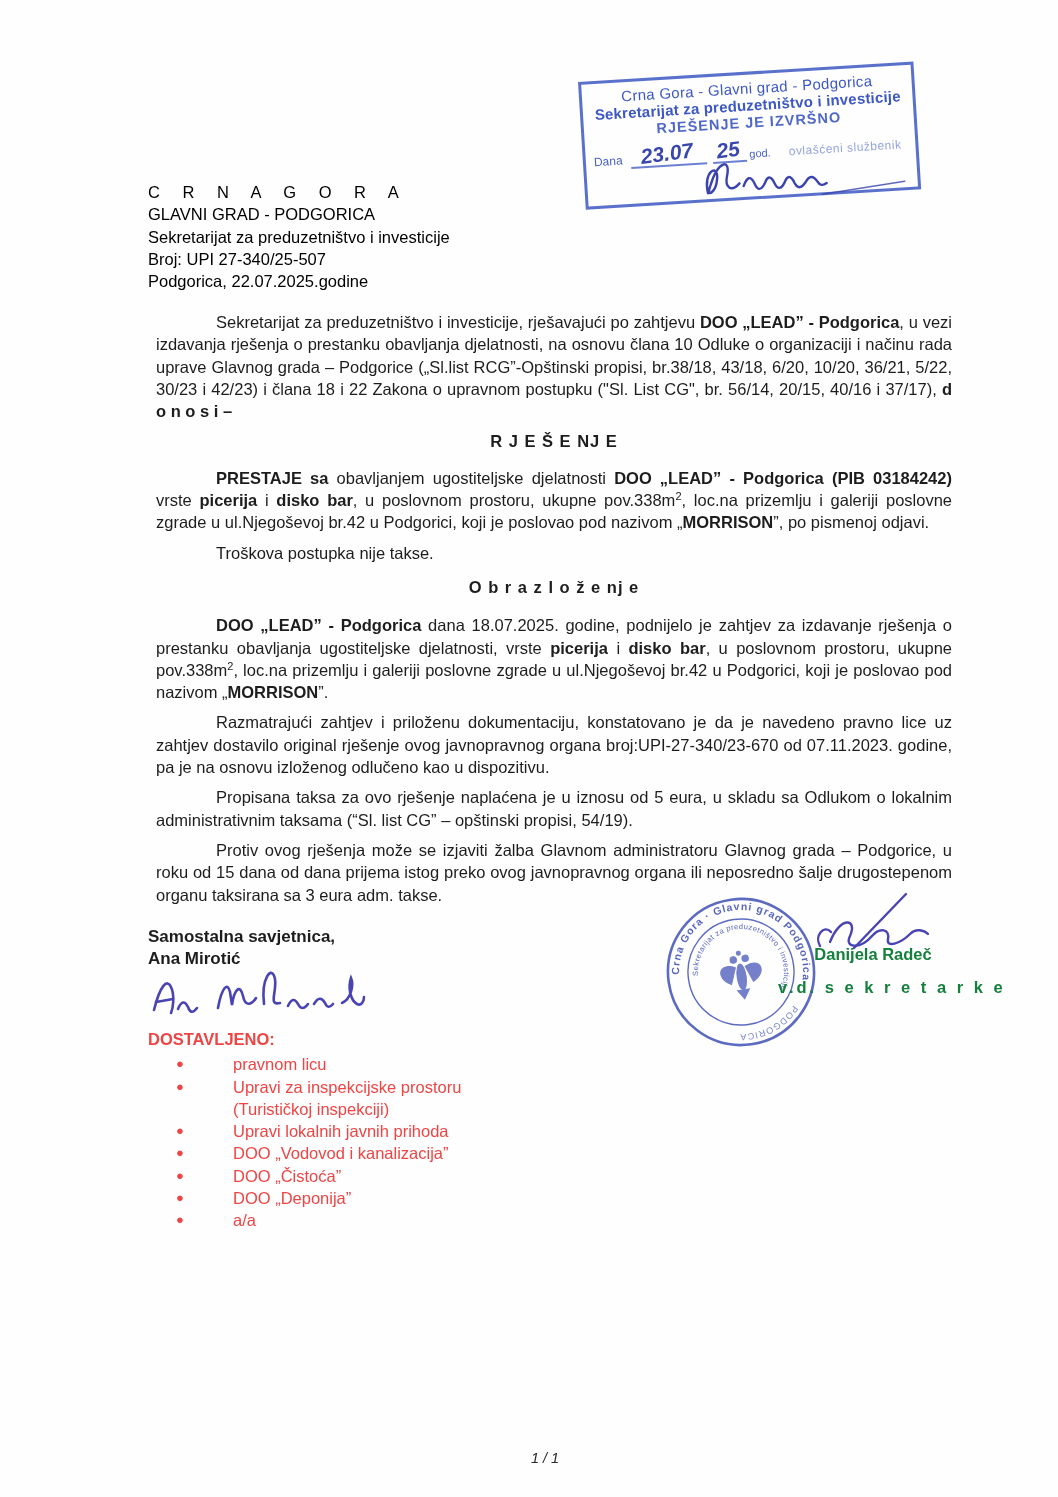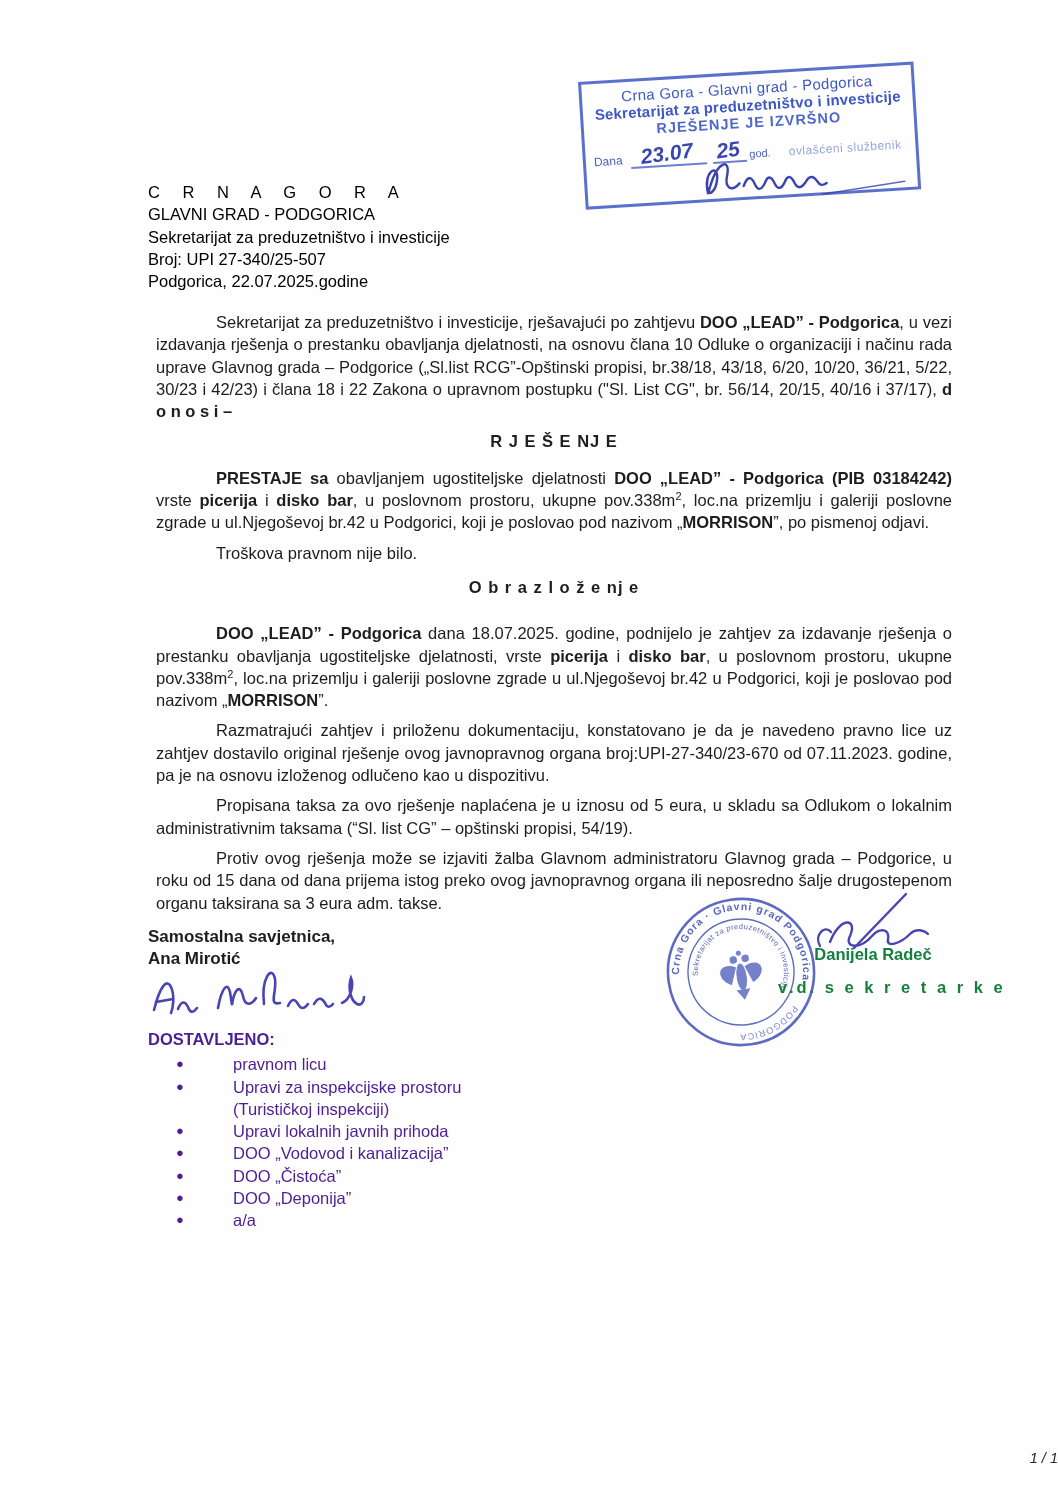--- a/index.html
+++ b/index.html
@@ -42,41 +42,41 @@
   .main{
     position:absolute;left:148px;top:303px;width:812px;
     font-size:16.5px;line-height:22.3px;text-align:justify;color:#1d1d1d;
   }
   .main p{margin:8px;text-indent:60px;}
   .head{
     text-align:center;font-weight:bold;text-indent:0 !important;
     letter-spacing:1px;
   }
   .head.rj{margin:8px 0 14px 0;}
-  .head.ob{margin:12px 0 24px 0;}
+  .head.ob{margin:12px 0 16px 0;}
   .sup{vertical-align:super;font-size:11px;line-height:0;}
 
   
   .sig-left{position:absolute;left:148px;top:926px;font-size:17px;line-height:22.3px;font-weight:bold;color:#1d1d1d;}
   .ana-sig{position:absolute;left:146px;top:958px;}
   .sig-right{position:absolute;left:778px;top:944px;width:190px;text-align:center;font-weight:bold;font-size:16.5px;line-height:21px;color:#15803d;}
   .sig-right .role{letter-spacing:3px;white-space:nowrap;margin-top:12px;}
   .sec-sig{position:absolute;left:806px;top:890px;}
   .round-stamp{position:absolute;left:662px;top:893px;transform:rotate(-8deg);}
 
   
-  .dist{position:absolute;left:148px;top:1028px;font-size:16.5px;line-height:22.3px;color:#4c1d95;}
+  .dist{position:absolute;left:148px;top:1028px;font-size:16.5px;line-height:22.3px;color:#ef4444;}
   .dist .lbl{font-weight:bold;margin-bottom:3px;}
   .dist ul{list-style:none;margin:0;padding:0 0 0 28px;}
   .dist li{display:flex;}
   .dist .blt{width:57px;flex:0 0 57px;font-size:13px;line-height:22.3px;}
   .dist .txt{white-space:pre-line;}
 
   
-  .pageno{position:absolute;left:0;right:0;top:1450px;text-align:right;font-style:italic;font-size:14.5px;color:#2a2a2a;padding-left:32px;}
+  .pageno{position:absolute;left:0;right:0;top:1450px;text-align:center;font-style:italic;font-size:14.5px;color:#2a2a2a;padding-left:32px;}
 
   svg{display:block;}
 </style>
 </head>
 <body>
 
 <div class="page">
 
   <div class="exec-stamp">
     <div class="l1">Crna Gora - Glavni grad - Podgorica</div>
@@ -108,21 +108,21 @@
     <div>Podgorica, 22.07.2025.godine</div>
   </div>
 
   <div class="main">
     <p><span>Sekretarijat za preduzetništvo i investicije, rješavajući po zahtjevu </span><b>DOO „LEAD” - Podgorica</b><span>, u vezi izdavanja rješenja o prestanku obavljanja djelatnosti, na osnovu člana 10 Odluke o organizaciji i načinu rada uprave Glavnog grada – Podgorice („Sl.list RCG”-Opštinski propisi, br.38/18, 43/18, 6/20, 10/20, 36/21, 5/22, 30/23 i 42/23) i člana 18 i 22 Zakona o upravnom postupku ("Sl. List CG", br. 56/14, 20/15, 40/16 i 37/17), </span><b>d o n o s i –</b></p>
 
     <div class="head rj">R J E Š E NJ E</div>
 
     <p><b>PRESTAJE sa</b><span> obavljanjem ugostiteljske djelatnosti </span><b>DOO „LEAD” - Podgorica (PIB 03184242)</b><span> vrste </span><b>picerija</b><span> i </span><b>disko bar</b><span>, u poslovnom prostoru, ukupne pov.338m</span><span class="sup">2</span><span>, loc.na prizemlju i galeriji poslovne zgrade u ul.Njegoševoj br.42 u Podgorici, koji je poslovao pod nazivom „</span><b>MORRISON</b><span>”, po pismenoj odjavi.</span></p>
 
-    <p>Troškova pravnom nije bilo.</p>
+    <p>Troškova postupka nije takse.</p>
 
     <div class="head ob">O b r a z l o ž e nj e</div>
 
     <p><b>DOO „LEAD” - Podgorica</b><span> dana 18.07.2025. godine, podnijelo je zahtjev za izdavanje rješenja o prestanku obavljanja ugostiteljske djelatnosti, vrste </span><b>picerija</b><span> i </span><b>disko bar</b><span>, u poslovnom prostoru, ukupne pov.338m</span><span class="sup">2</span><span>, loc.na prizemlju i galeriji poslovne zgrade u ul.Njegoševoj br.42 u Podgorici, koji je poslovao pod nazivom „</span><b>MORRISON</b><span>”.</span></p>
 
     <p>Razmatrajući zahtjev i priloženu dokumentaciju, konstatovano je da je navedeno pravno lice uz zahtjev dostavilo original rješenje ovog javnopravnog organa broj:UPI-27-340/23-670 od 07.11.2023. godine, pa je na osnovu izloženog odlučeno kao u dispozitivu.</p>
     <p>Propisana taksa za ovo rješenje naplaćena je u iznosu od 5 eura, u skladu sa Odlukom o lokalnim administrativnim taksama (“Sl. list CG” – opštinski propisi, 54/19).</p>
     <p>Protiv ovog rješenja može se izjaviti žalba Glavnom administratoru Glavnog grada – Podgorice, u roku od 15 dana od dana prijema istog preko ovog javnopravnog organa ili neposredno šalje drugostepenom organu taksirana sa 3 eura adm. takse.</p>
   </div>
 

